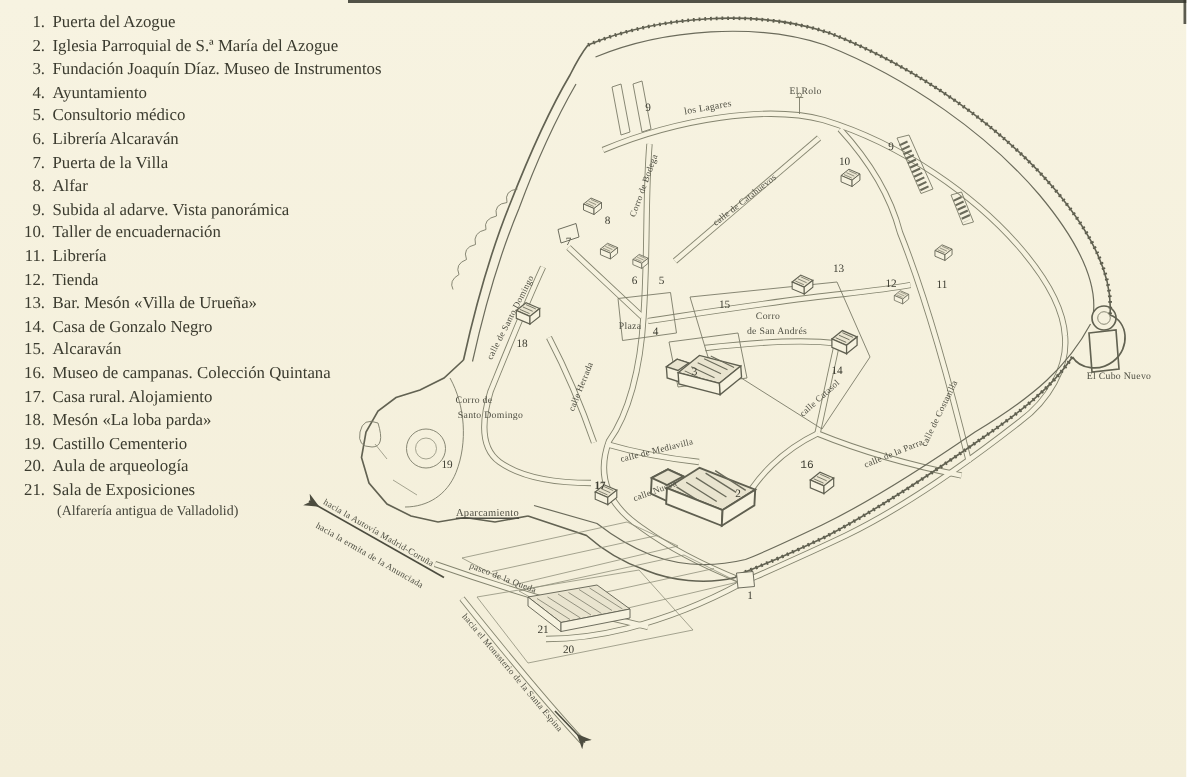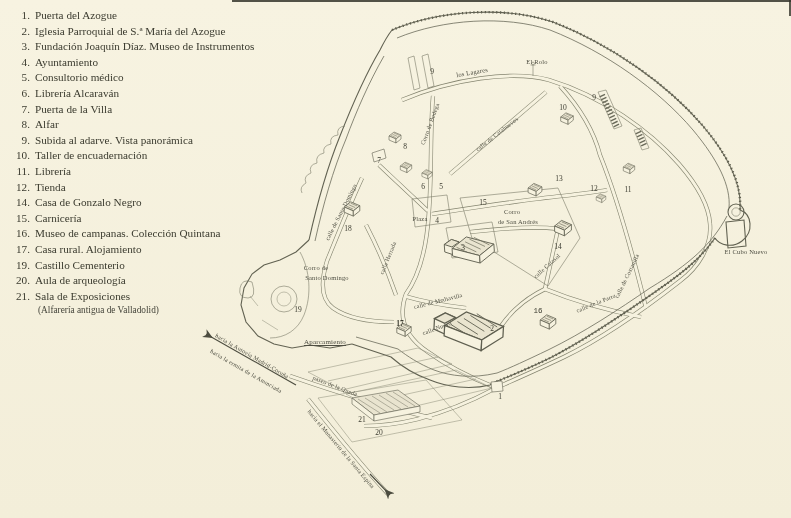--- a/index.html
+++ b/index.html
@@ -91,34 +91,42 @@
         </div>
         <div class="legend-item">
           <span class="num">11.</span>
           <span class="txt">Librería</span>
         </div>
         <div class="legend-item">
           <span class="num">12.</span>
           <span class="txt">Tienda</span>
         </div>
         <div class="legend-item">
+          <span class="num">13.</span>
+          <span class="txt">Bar. Mesón «Villa de Urueña»</span>
+        </div>
+        <div class="legend-item">
           <span class="num">14.</span>
           <span class="txt">Casa de Gonzalo Negro</span>
         </div>
         <div class="legend-item">
           <span class="num">15.</span>
-          <span class="txt">Carnicería</span>
+          <span class="txt">Alcaraván</span>
         </div>
         <div class="legend-item">
           <span class="num">16.</span>
           <span class="txt">Museo de campanas. Colección Quintana</span>
         </div>
         <div class="legend-item">
           <span class="num">17.</span>
           <span class="txt">Casa rural. Alojamiento</span>
+        </div>
+        <div class="legend-item">
+          <span class="num">18.</span>
+          <span class="txt">Mesón «La loba parda»</span>
         </div>
         <div class="legend-item">
           <span class="num">19.</span>
           <span class="txt">Castillo Cementerio</span>
         </div>
         <div class="legend-item">
           <span class="num">20.</span>
           <span class="txt">Aula de arqueología</span>
         </div>
         <div class="legend-item">

